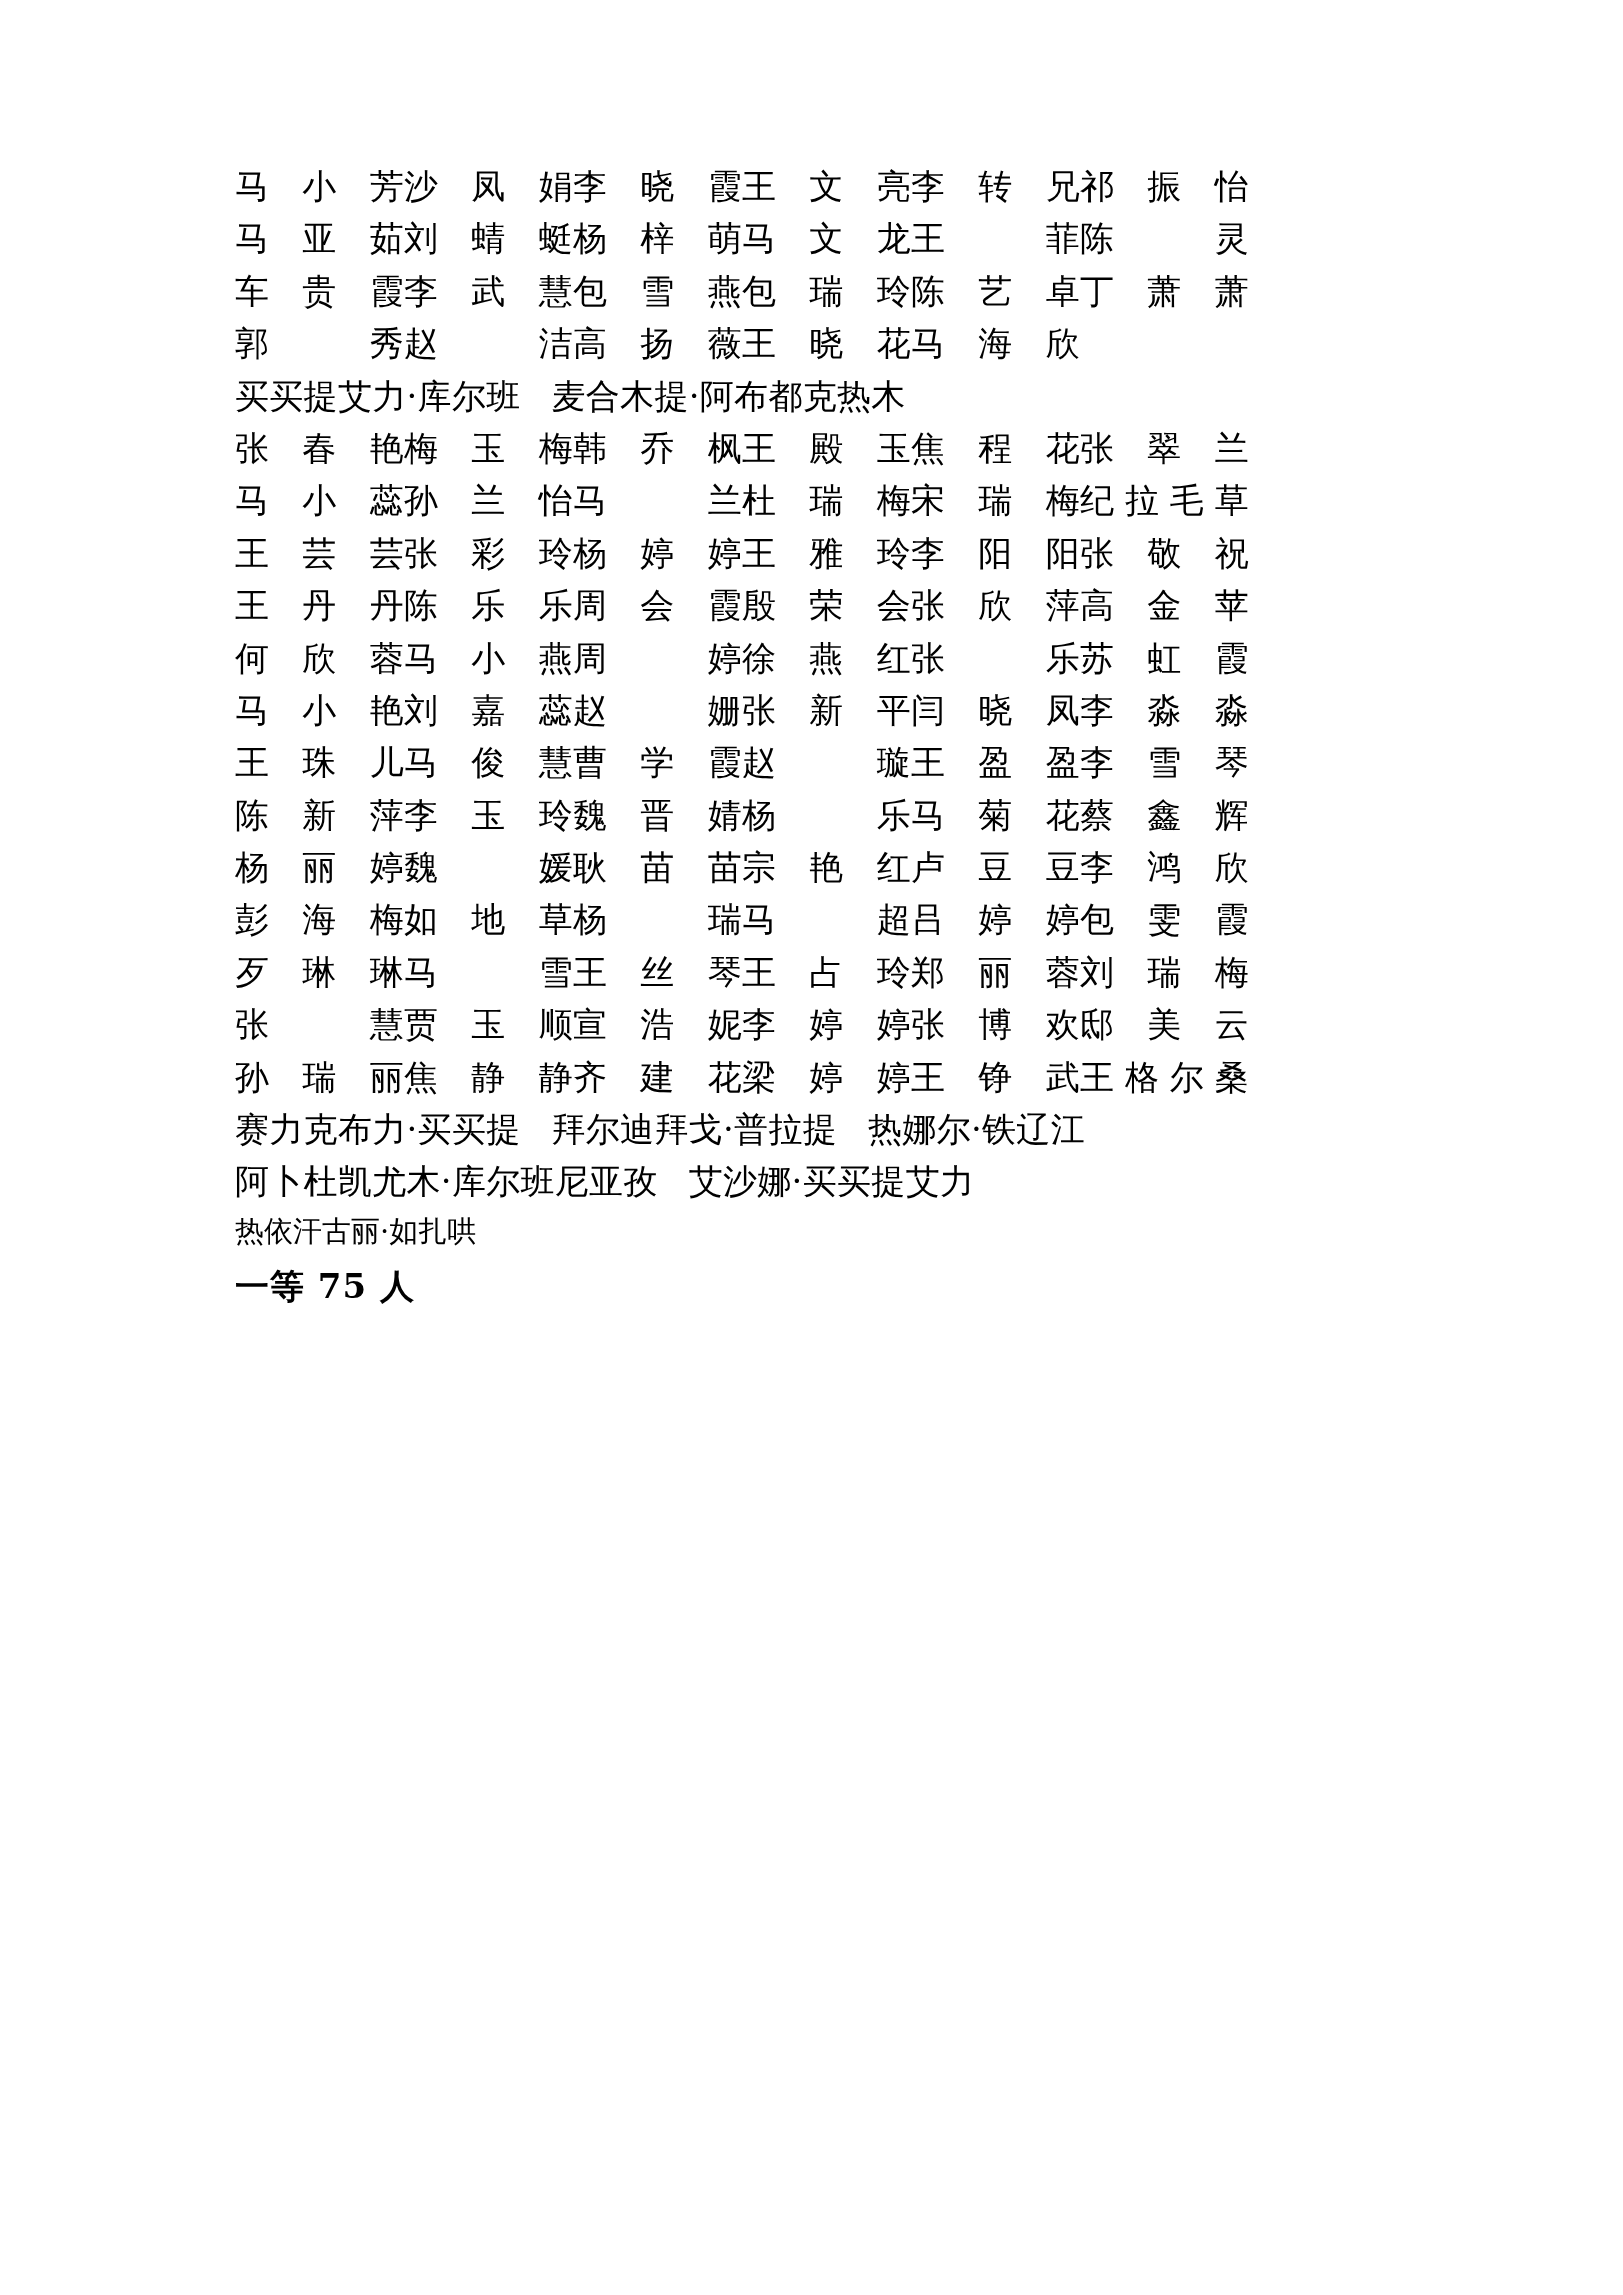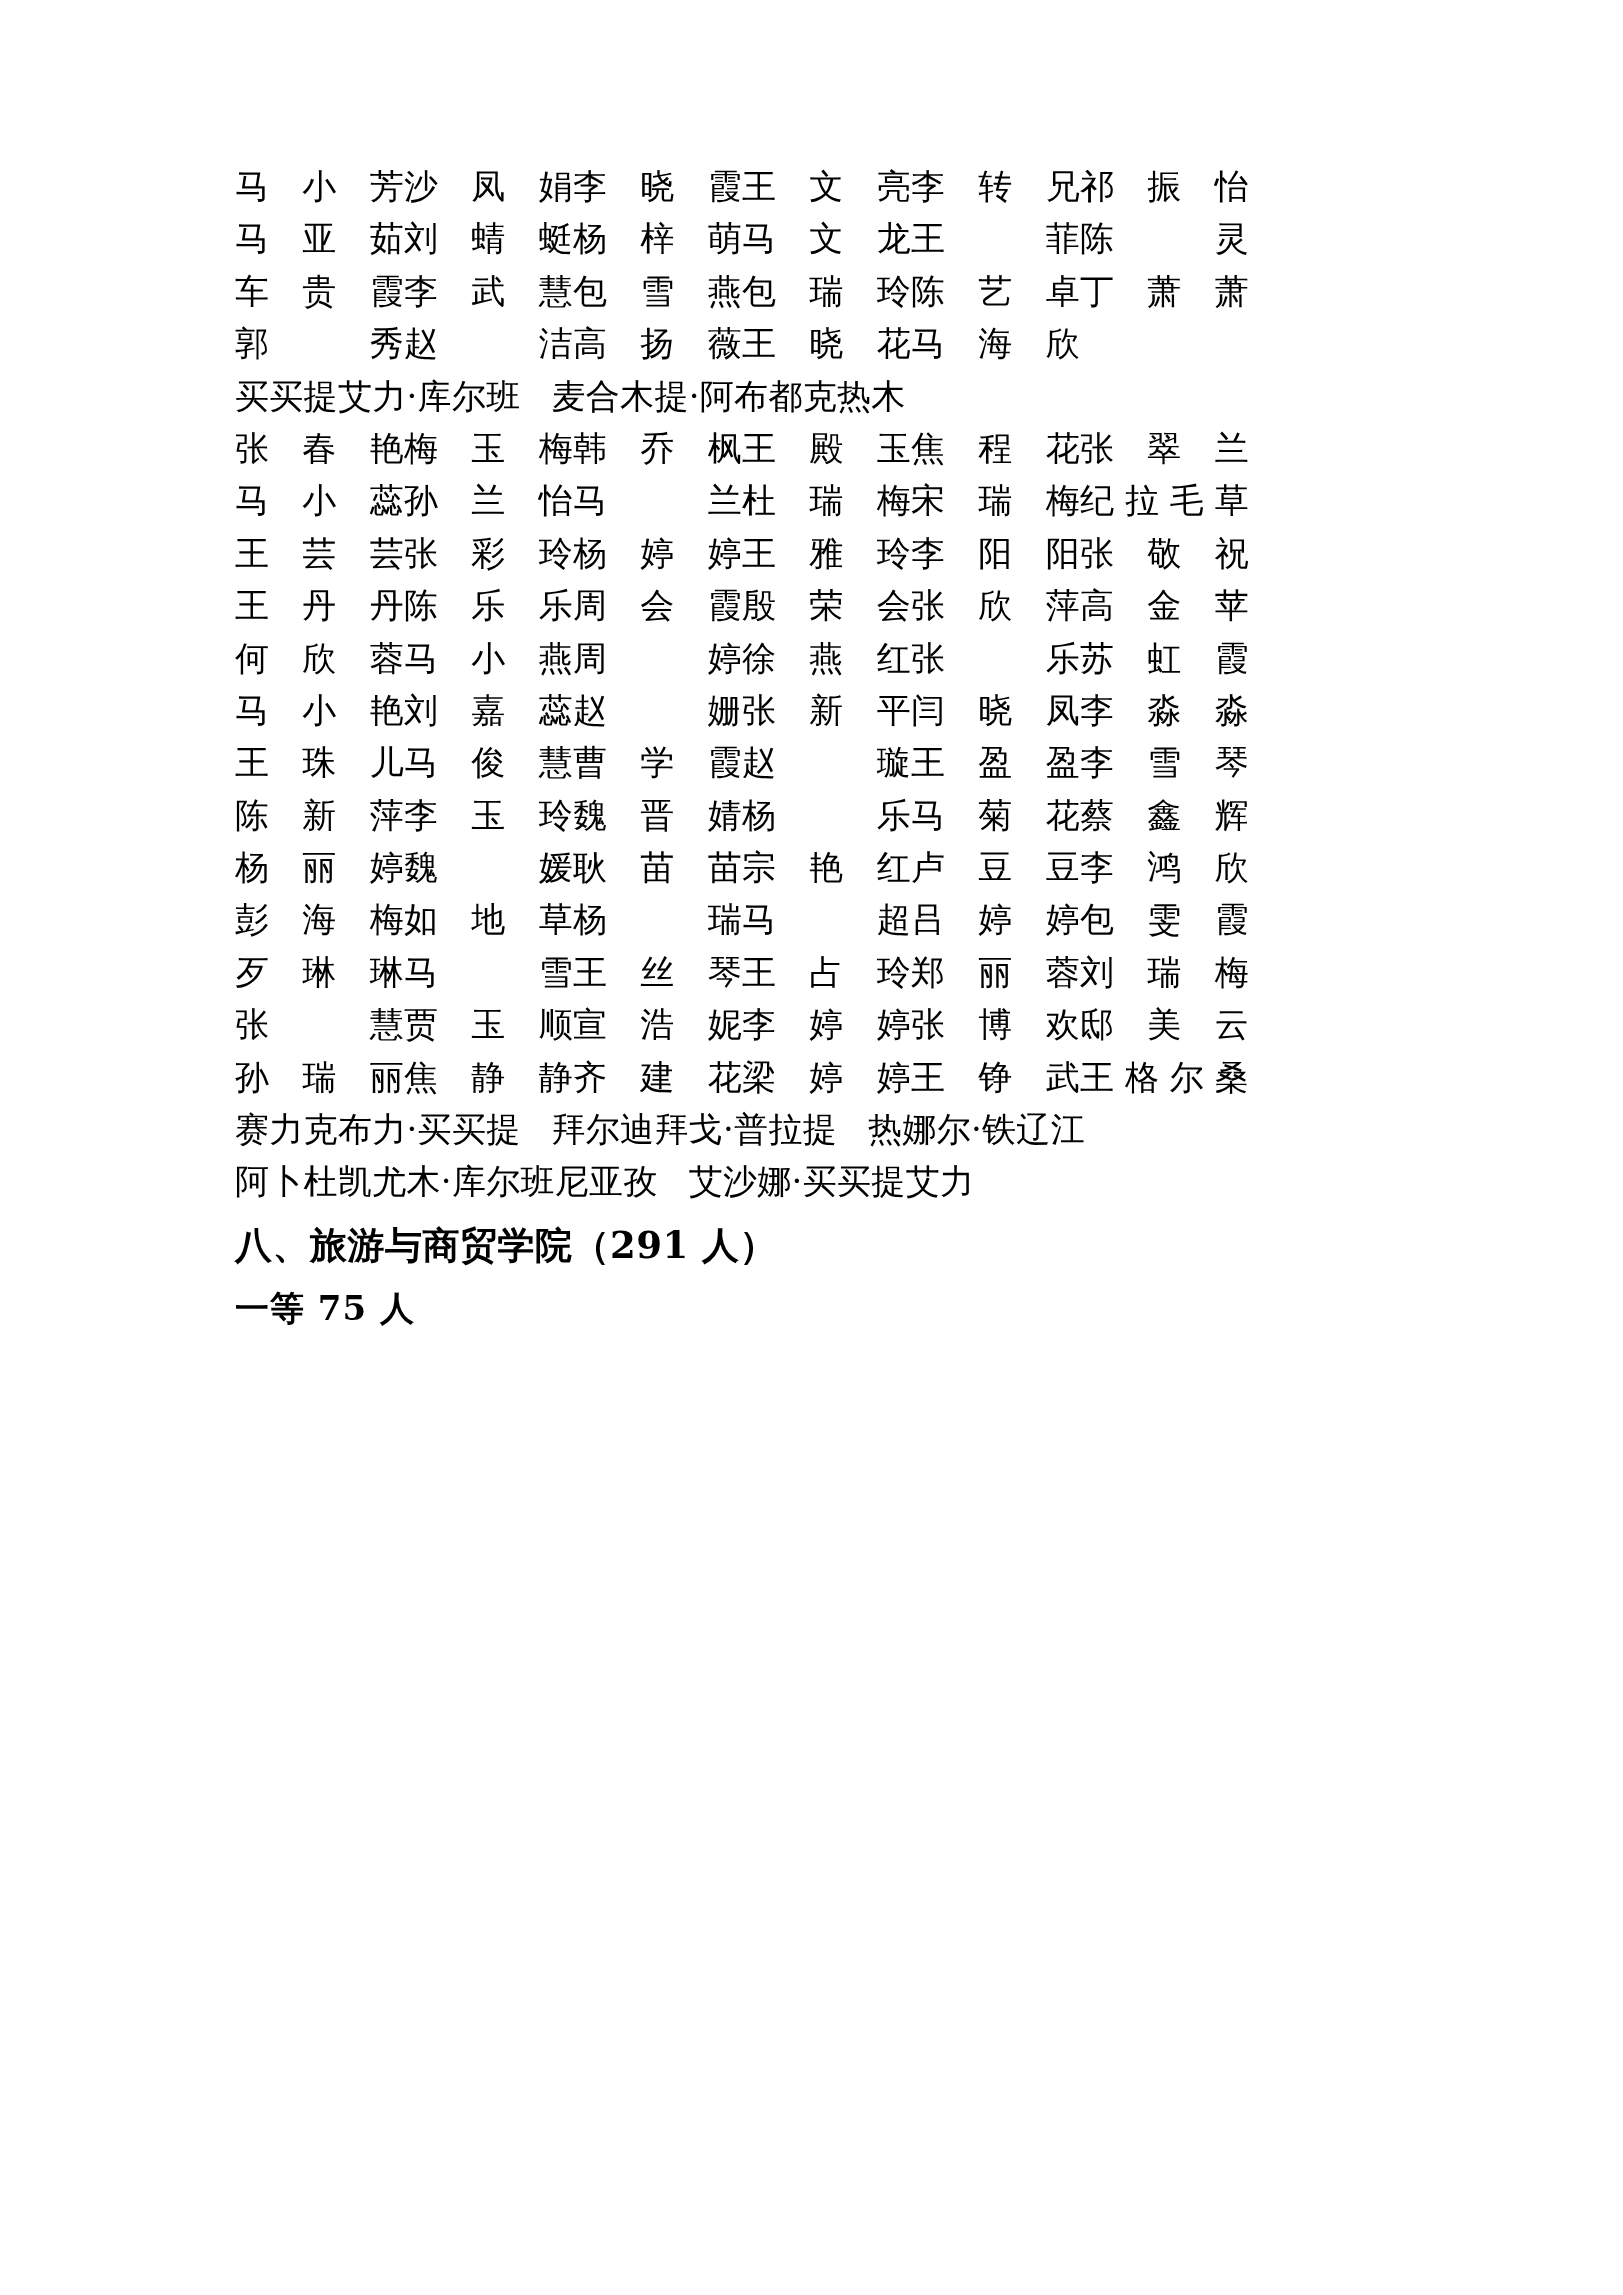--- a/index.html
+++ b/index.html
@@ -610,17 +610,17 @@
           <div class="name-cell">
             <span>王</span>
             <span>格</span>
             <span>尔</span>
             <span>桑</span>
           </div>
         </div>
       </div>
       <div class="wide-row"><span>赛力克布力·买买提</span><span class="gap"></span><span>拜尔迪拜戈·普拉提</span><span class="gap"></span><span>热娜尔·铁辽江</span></div>
       <div class="wide-row"><span>阿卜杜凯尤木·库尔班尼亚孜</span><span class="gap"></span><span>艾沙娜·买买提艾力</span></div>
-      <div class="section-heading">八、旅游与商贸学院（291 人）</div>
+      <div class="small-row">热依汗古丽·如扎哄</div>
       <div class="grade-heading-2">一等 75 人</div>
     </div>
 </div>
 
 
 </body></html>

